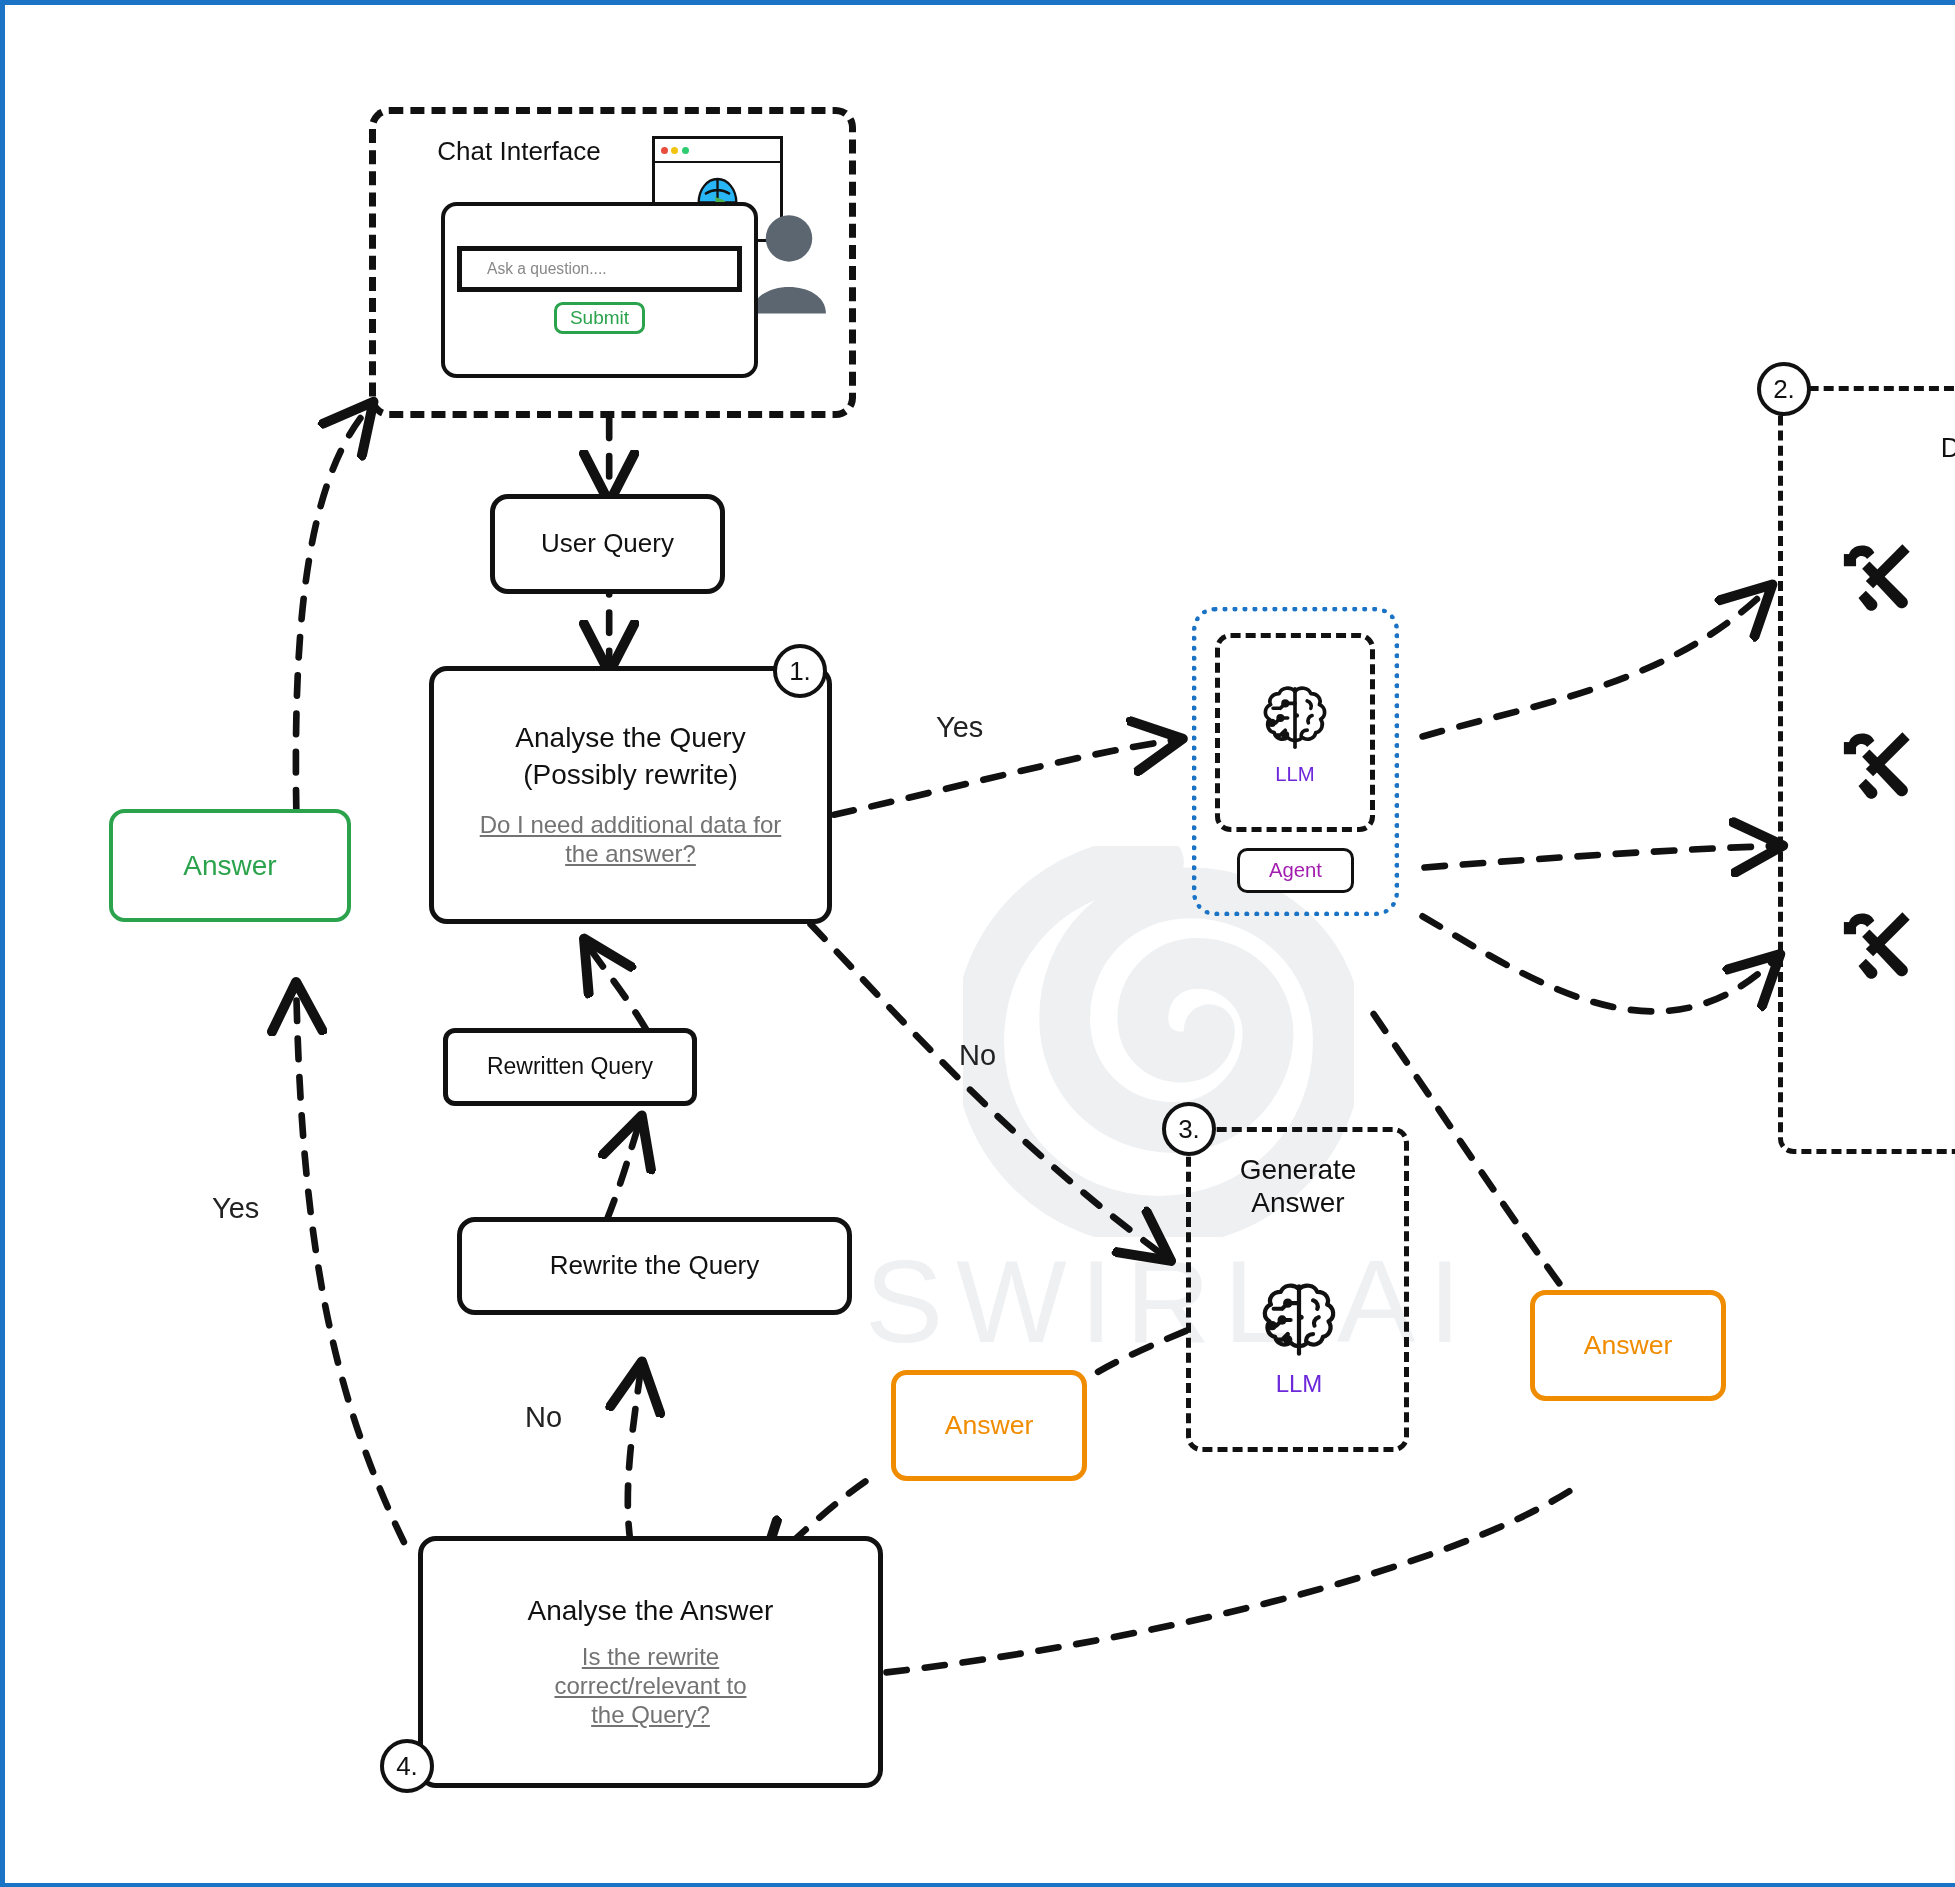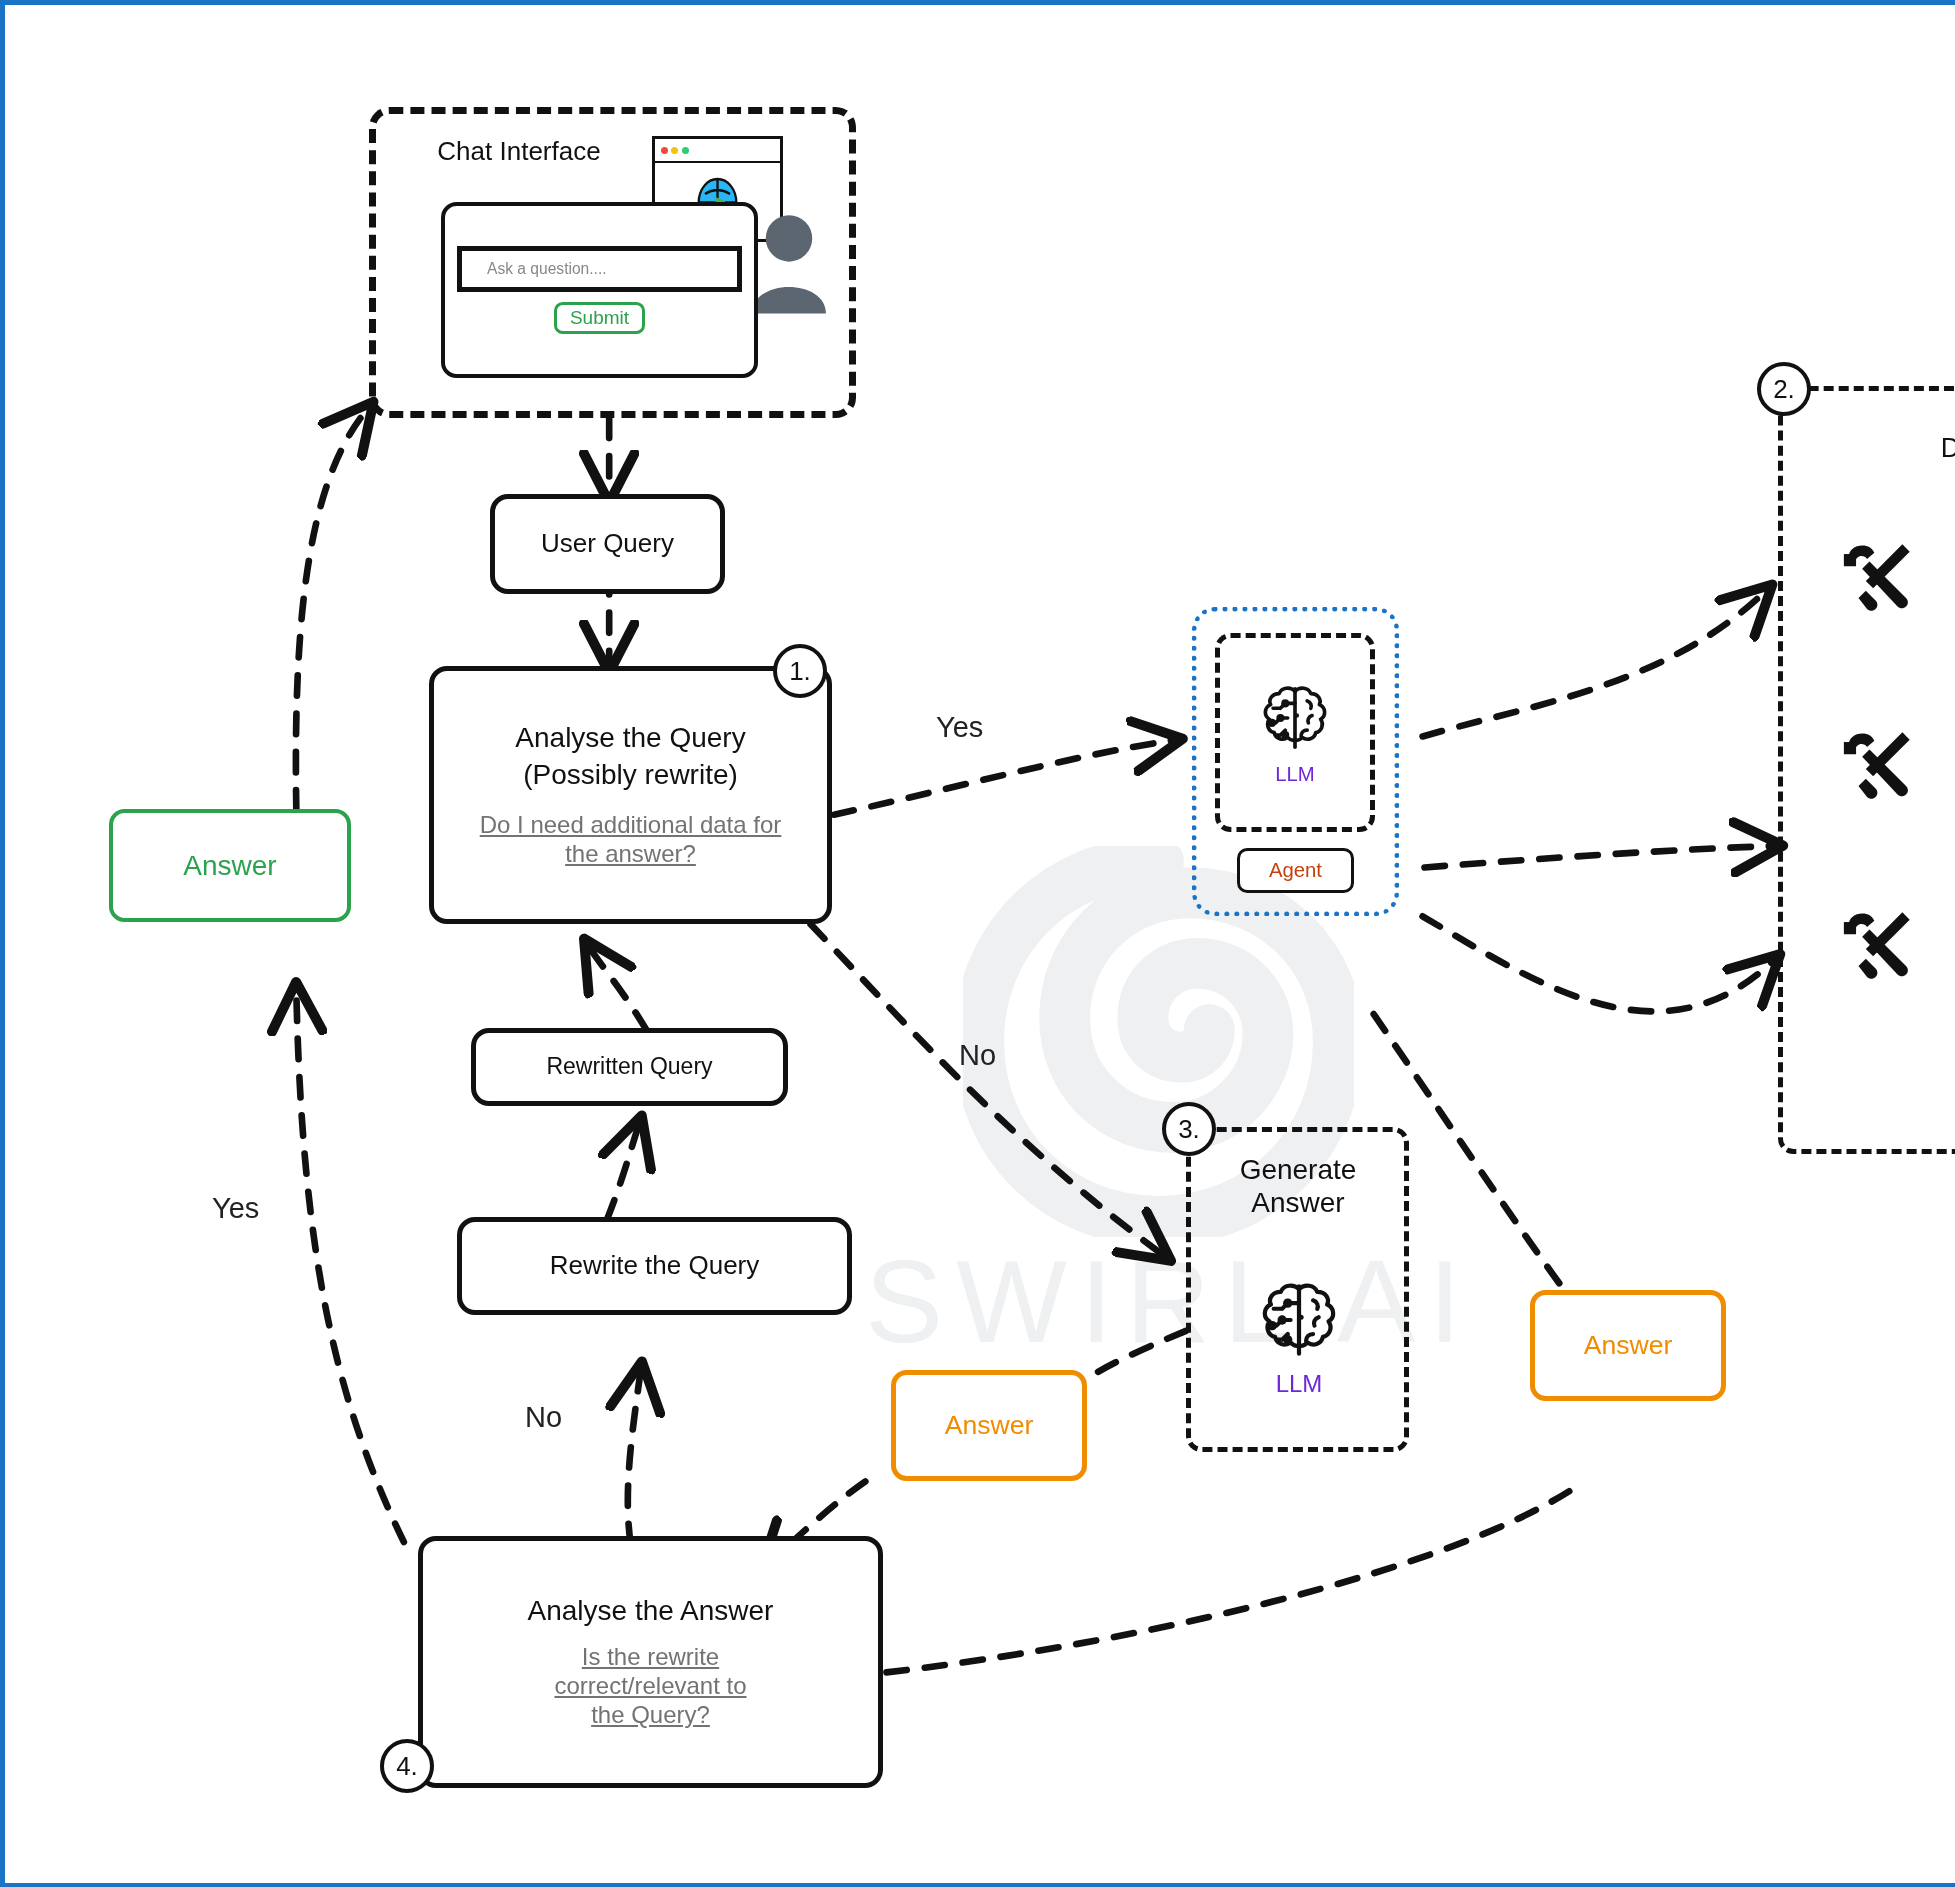--- a/index.html
+++ b/index.html
@@ -139,21 +139,21 @@
     <div class="t-title">Analyse the Query</div>
     <div class="t-title">(Possibly rewrite)</div>
     <div class="t-pink" style="margin-top:15.6px;max-width:336px;">Do I need additional data for the answer?</div>
   </div>
   <div class="numcircle" style="left:768px;top:639px;">1.</div>
 
   <div class="node greenbox" style="left:104px;top:804px;width:242px;height:113px;">
     <div style="font-size:28px;">Answer</div>
   </div>
 
-  <div class="node solidbox" style="left:466px;top:1023px;width:317px;height:78px;">
+  <div class="node solidbox" style="left:438px;top:1023px;width:254px;height:78px;border-radius:12px;">
     <div class="t-mid">Rewritten Query</div>
   </div>
 
   <div class="node solidbox" style="left:452px;top:1212px;width:395px;height:98px;">
     <div class="t-big">Rewrite the Query</div>
   </div>
 
   <div class="node dotbox" style="left:1187px;top:602px;width:207px;height:309px;"></div>
   <div class="node dashbox-thin" style="left:1210px;top:628px;width:160px;height:199px;gap:5.5px;">
     <svg width="78" height="78" viewBox="0 0 64 64">
@@ -168,21 +168,21 @@
         <circle cx="24" cy="20" r="3.3"></circle>
           <circle cx="20" cy="32" r="3.3"></circle>
         <circle cx="13" cy="36" r="3.3"></circle>
           <circle cx="24" cy="46" r="3.3"></circle>
         <circle cx="33.5" cy="30" r="1.8"></circle>
       </g>
     </svg>
     <div class="t-llm">LLM</div>
   </div>
   <div class="node solidbox" style="left:1232px;top:843px;width:117px;height:45px;border-width:3.5px;border-radius:10.2px;">
-    <div style="font-size:20.3px;color:#c2410c;">Agent</div>
+    <div style="font-size:20.3px;color:#a21caf;">Agent</div>
   </div>
 
   <div class="node dashbox-thin" style="left:1773px;top:381px;width:485px;height:768px;"></div>
   <div class="numcircle" style="left:1752px;top:357px;">2.</div>
   <div class="node" style="left:1869px;top:424px;width:297px;height:39px;">
     <div class="t-big" style="font-size:27px;">Data Sources</div>
   </div>
 
   <div class="node" style="left:1834px;top:520px;width:395px;height:102px;flex-direction:row;justify-content:space-between;">
     <svg width="78" height="78" viewBox="0 0 64 64">

